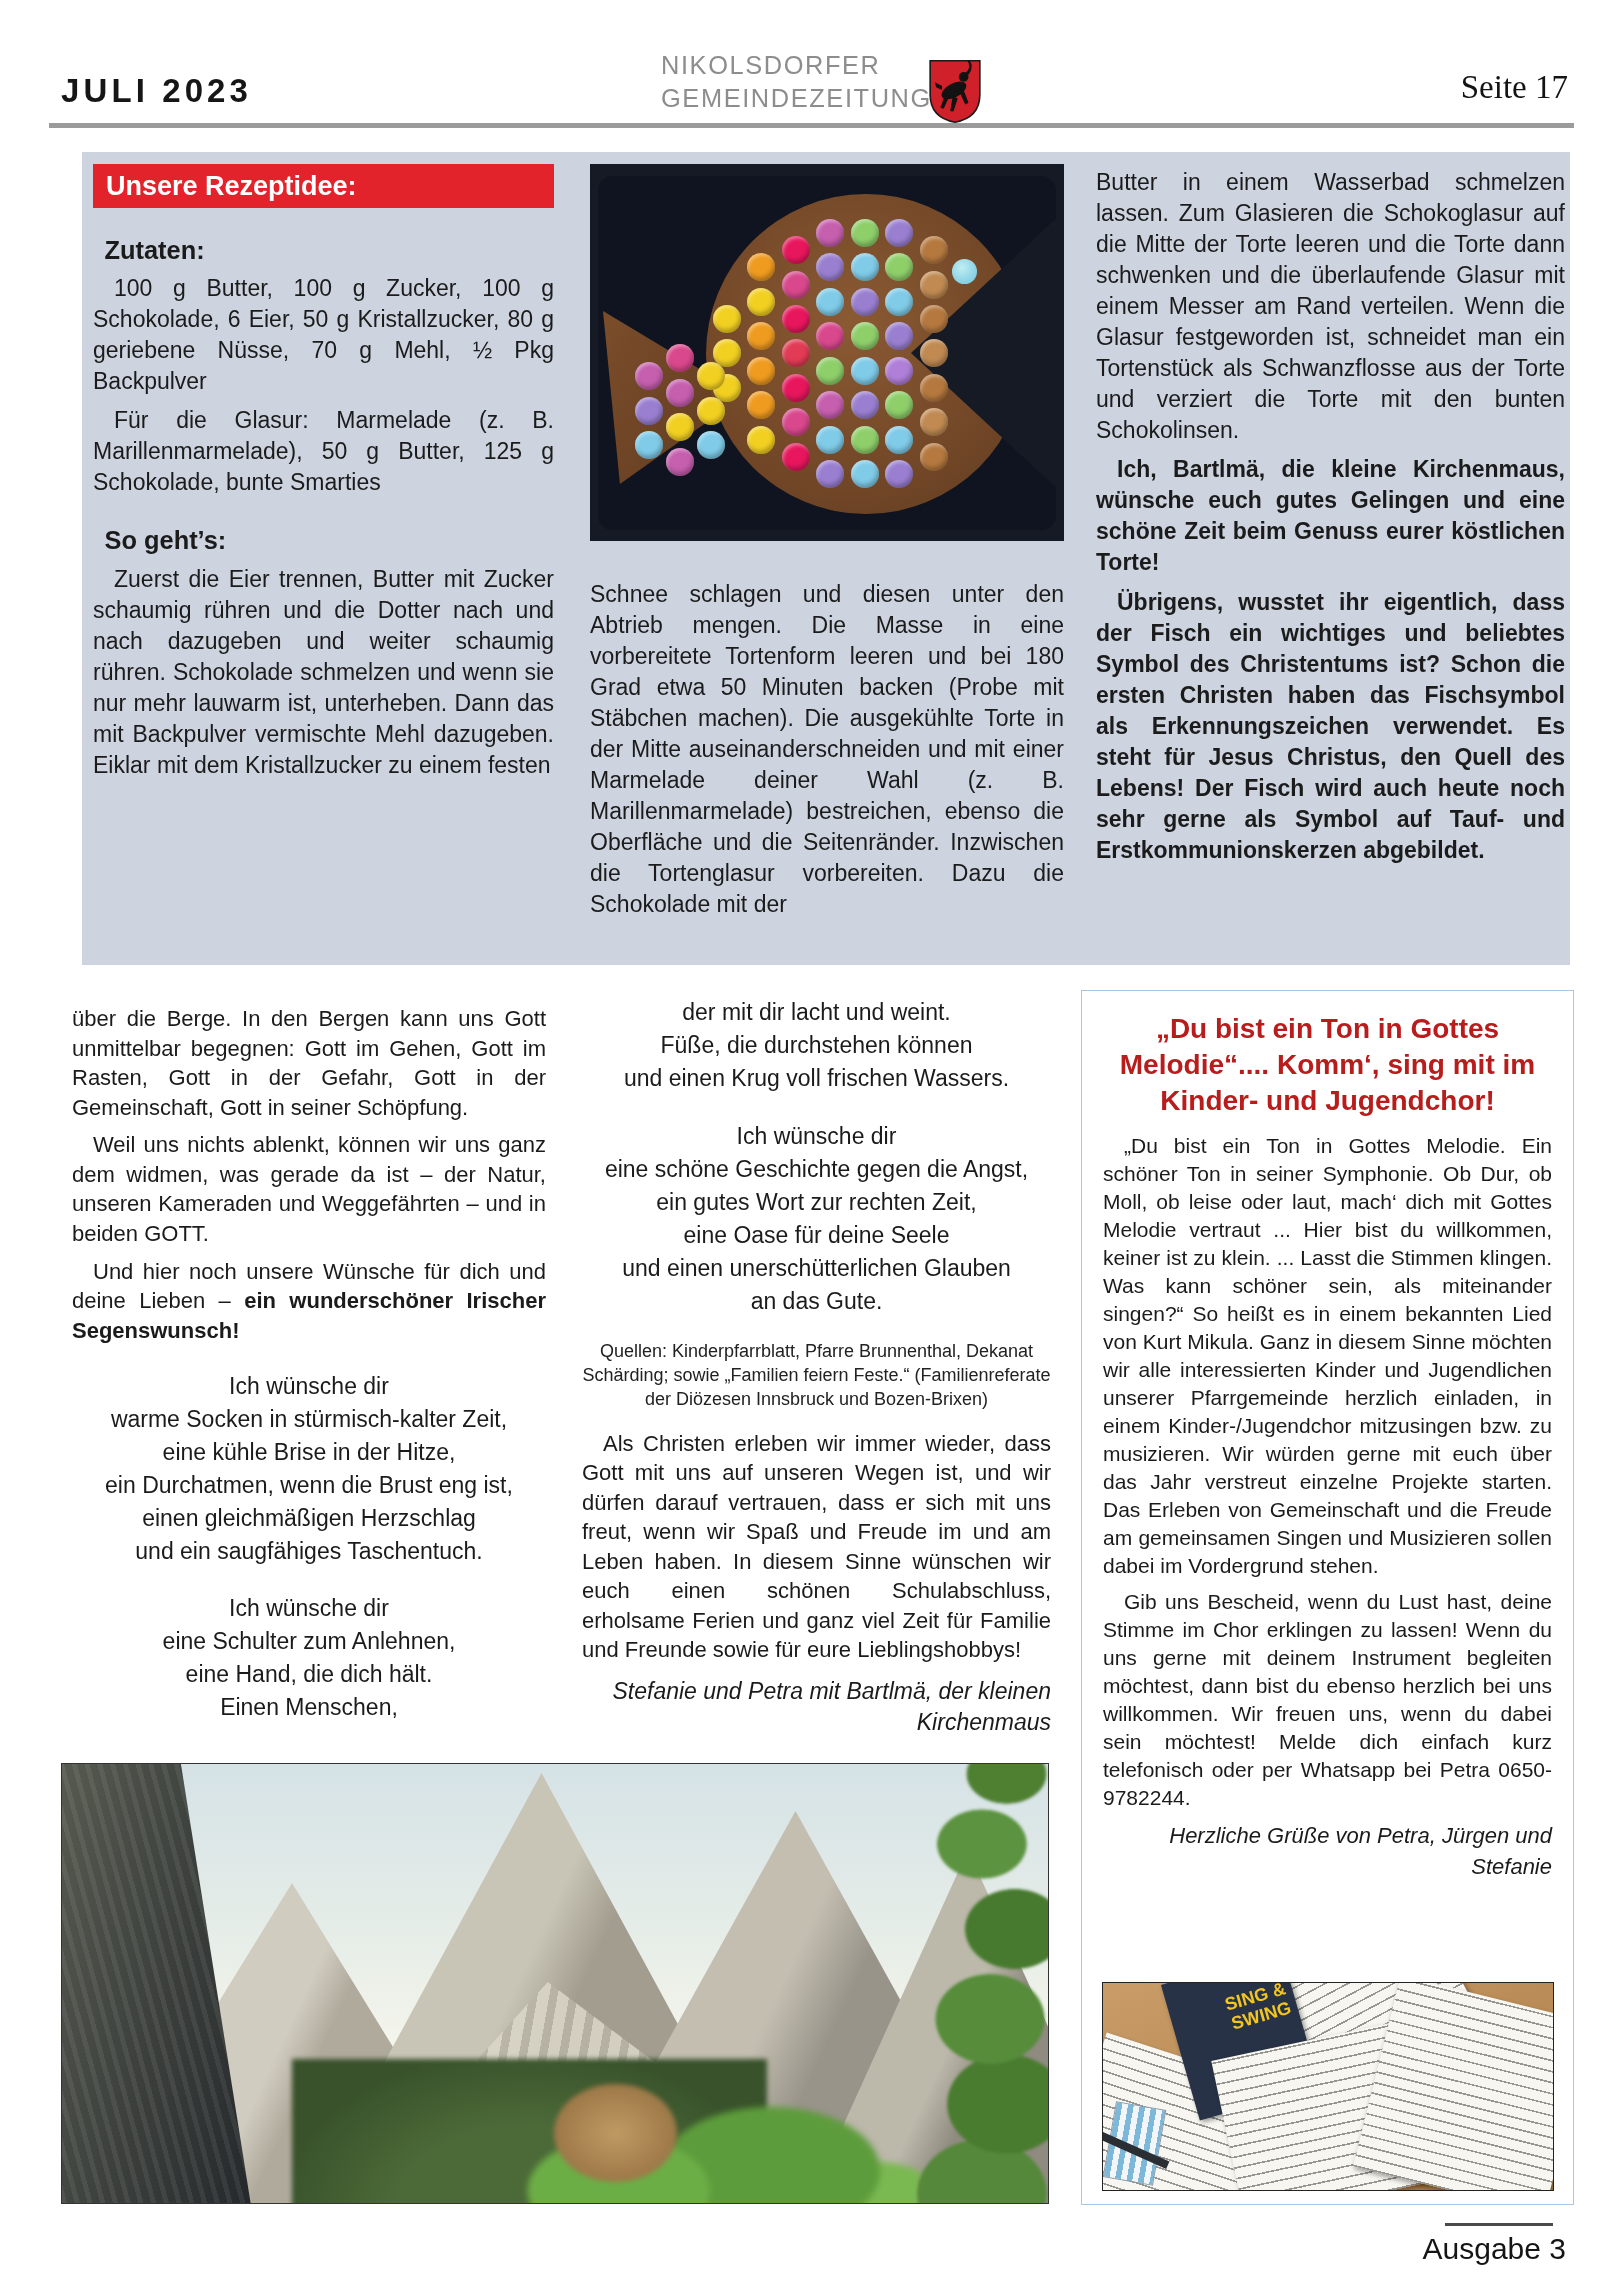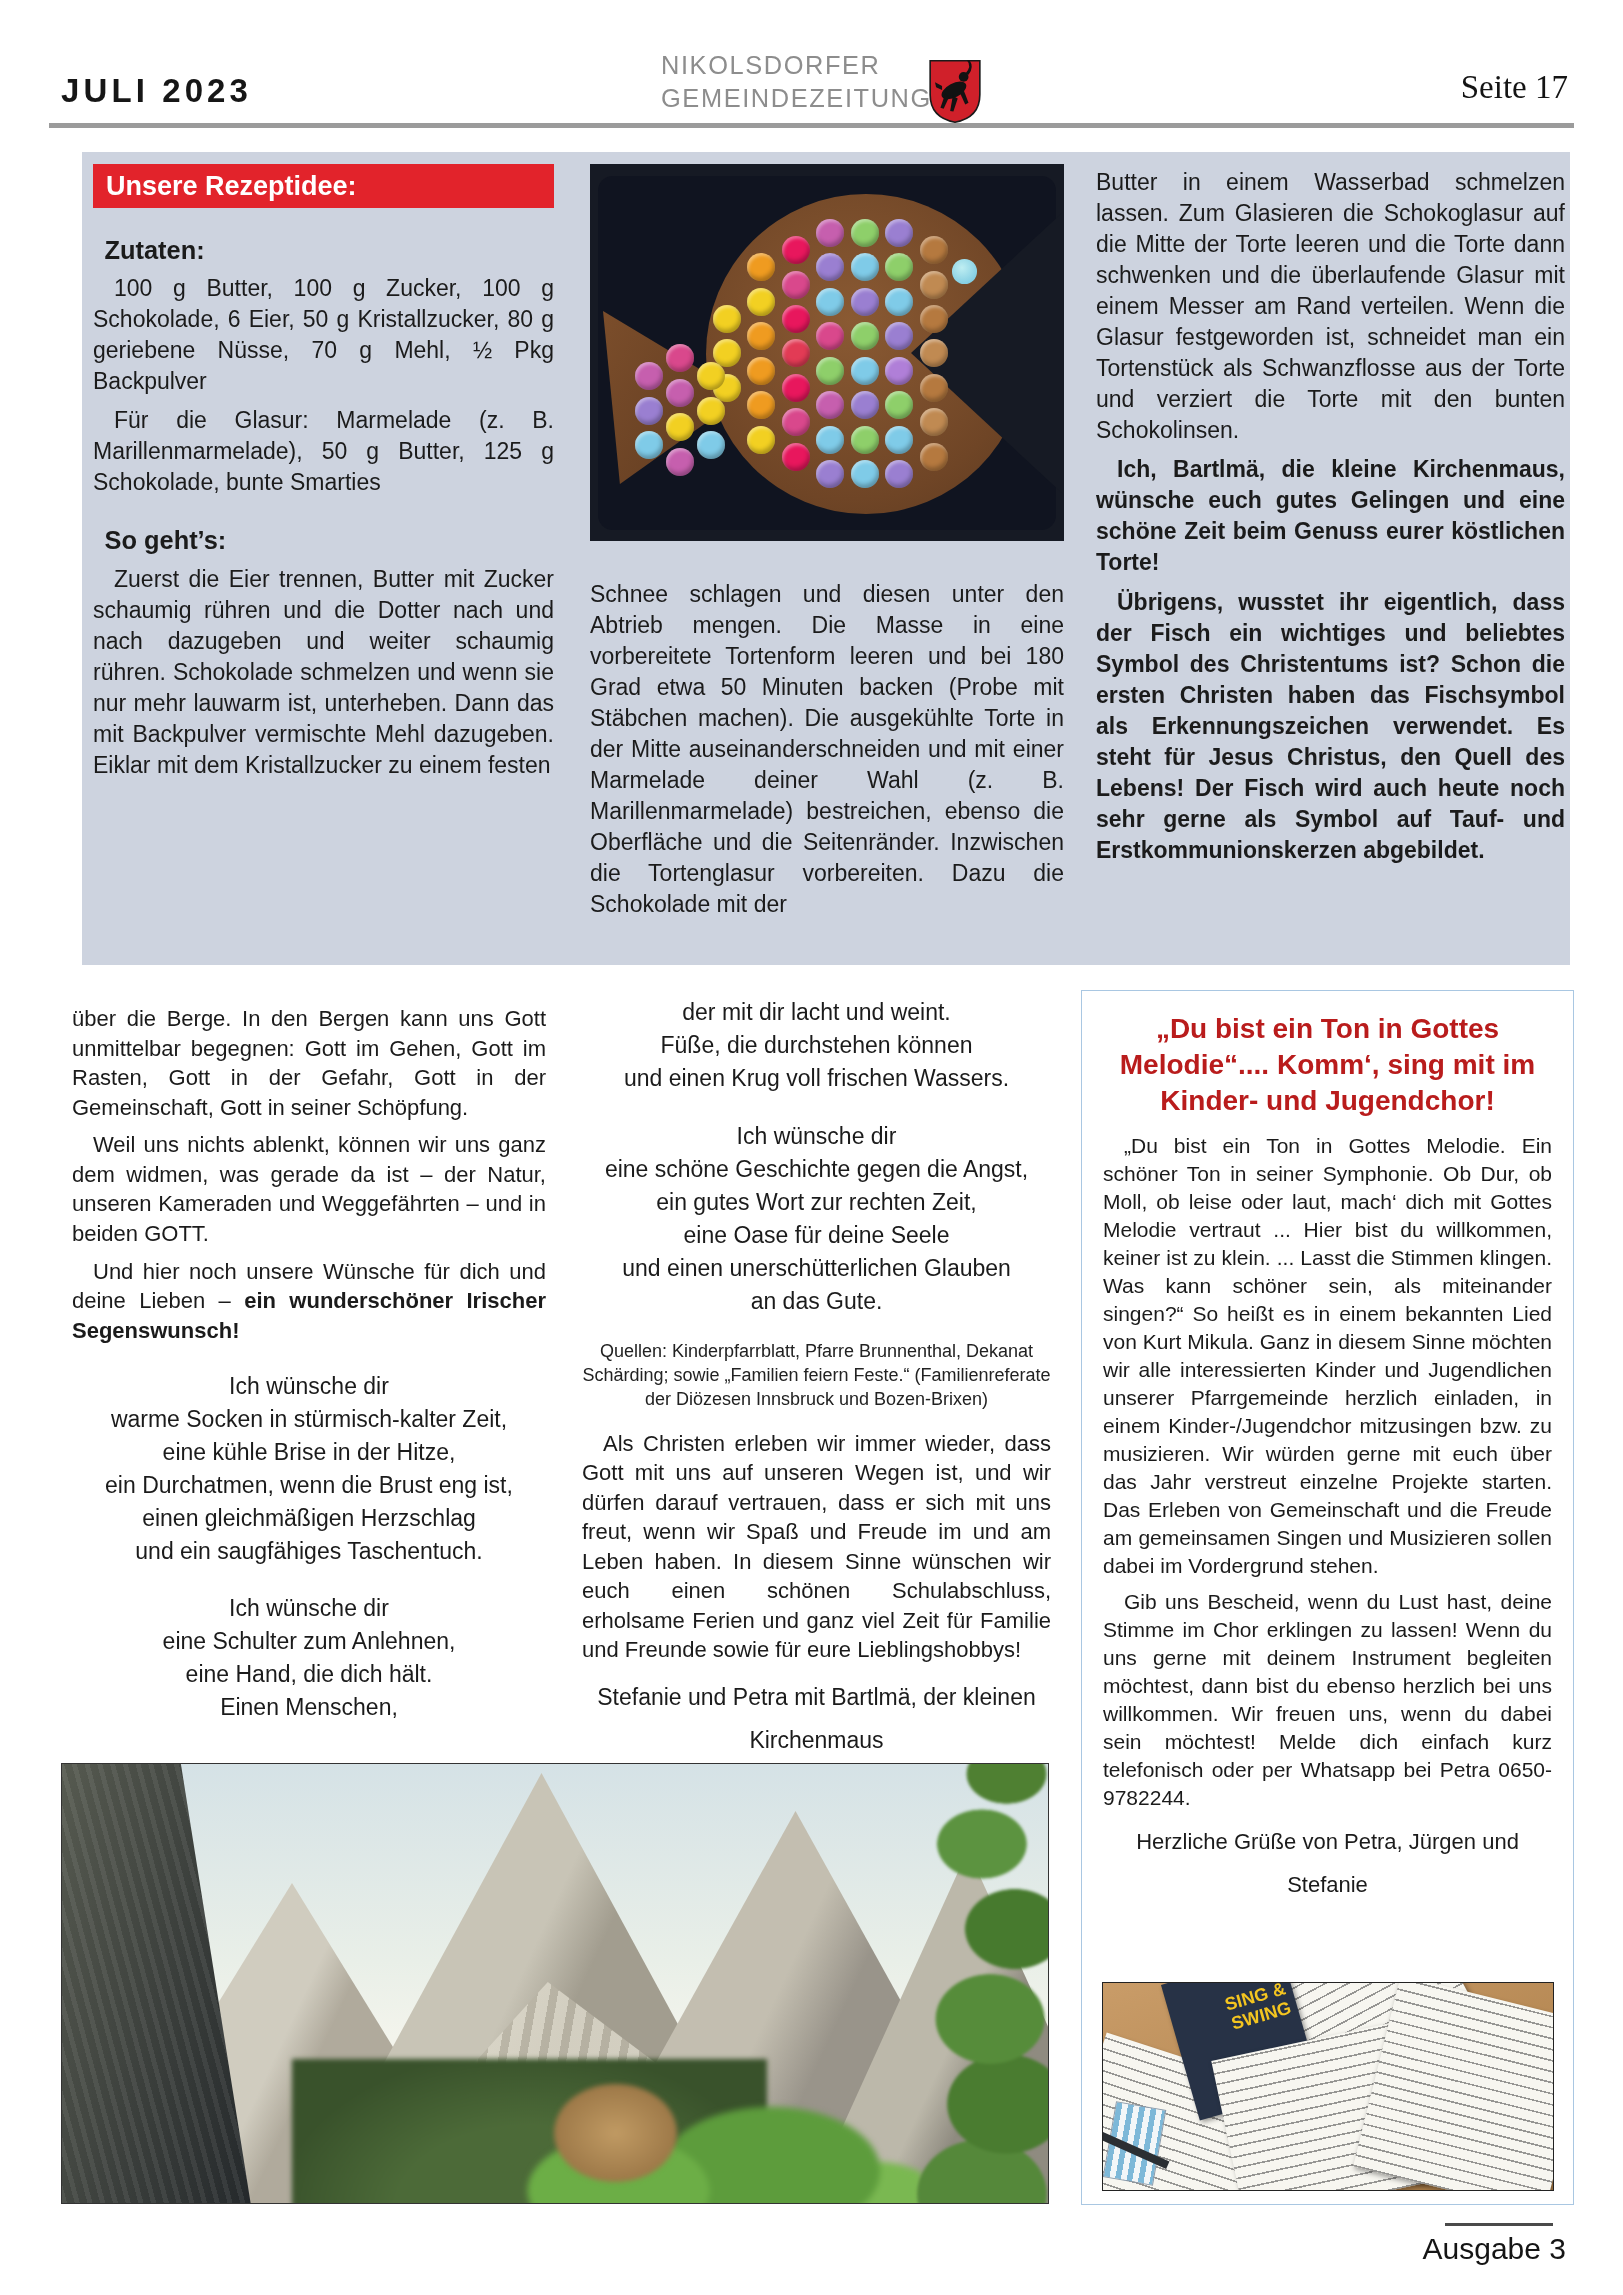--- a/index.html
+++ b/index.html
@@ -46,21 +46,21 @@
   .dot{position:absolute;width:28px;height:28px;border-radius:50%;
        box-shadow:inset -1.6px -3.3px 4.1px rgba(0,0,0,.28),inset 1.6px 2.5px 3.3px rgba(255,255,255,.38);}
 
   
   .white p.body{font-size:22px;line-height:29.5px;}
   .wcol1{left:72px;top:996px;width:474px;}
   .wcol2{left:582px;top:996px;width:469px;}
   .poem{text-align:center;font-size:23px;line-height:33px;margin-top:24.6px;}
   .poem div{white-space:nowrap;}
   .sources{font-size:18px;line-height:24px;text-align:center;margin-top:21px;color:#222;}
-  .sig{text-align:center;font-size:23px;line-height:43px;margin-top:11.5px;}
+  .sig{font-style:italic;text-align:right;font-size:23px;line-height:31px;margin-top:11.5px;}
 
   
   .choir{left:1081px;top:990px;width:493px;height:1215px;border:1.6px solid #a9c7e2;
          background:#ffffff;box-sizing:border-box;padding:13px 21px;}
   .choir h3{margin:6.6px 0 13px;font-size:28px;line-height:36px;text-align:center;font-weight:700;color:#b91c1c;}
   .choir p.body{font-size:21px;line-height:28px;}
   .choir .sig{font-size:22px;margin-top:8.2px;}
 
   
   .music{position:absolute;left:19.7px;bottom:13px;width:450px;height:207px;

